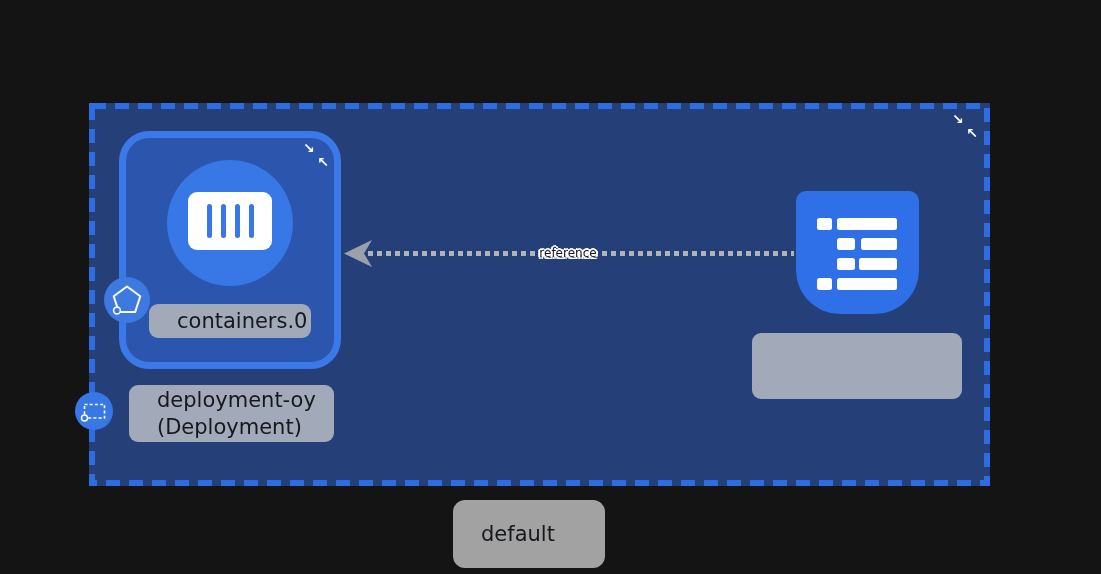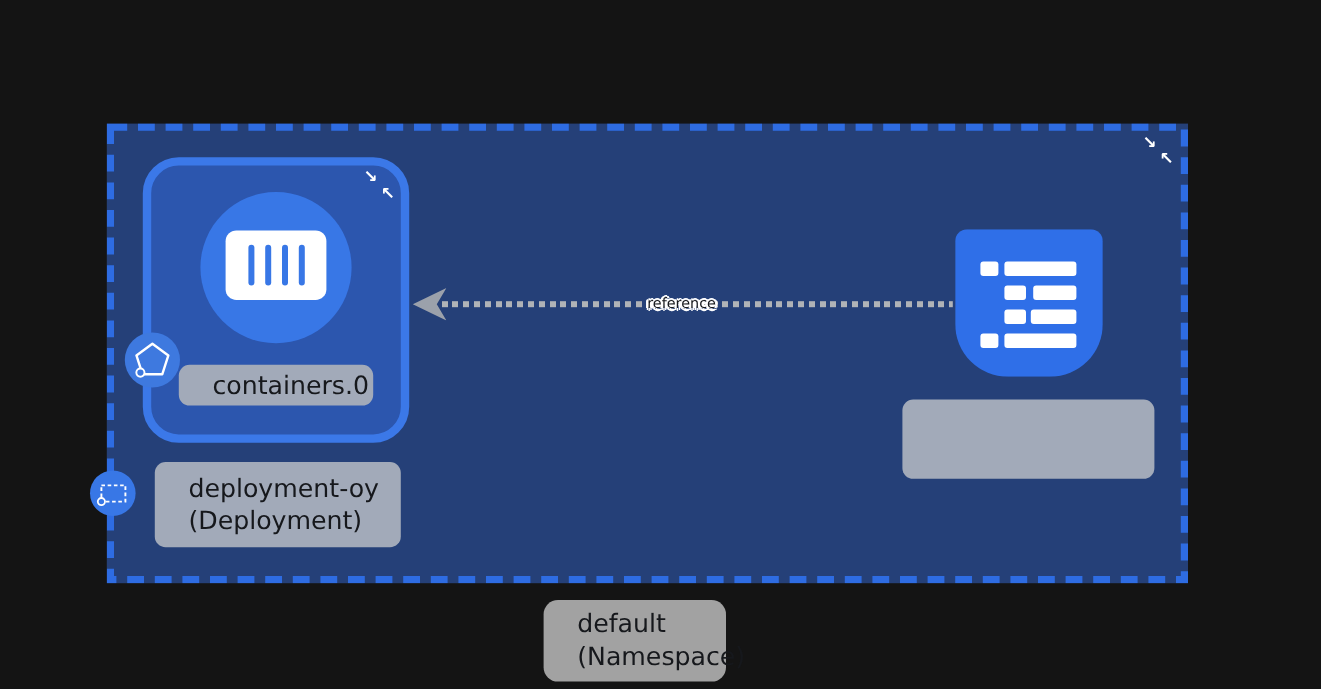--- a/index.html
+++ b/index.html
@@ -69,21 +69,21 @@
 
   
   .label-box {
     position: absolute; display: flex; flex-direction: column;
     align-items: flex-start; justify-content: center;
     background: var(--label-bg); color: var(--label-text);
     border-radius: 9px; font-size: 21px; line-height: 27px;
     text-align: center; z-index: 4; white-space: nowrap; padding-left: 28px;
   }
   .containers-label { left: 23px; top: 166px; width: 162px; height: 34px; font-size: 21px; }
-  .deployment-label { left: 40px; top: 282px; width: 205px; height: 71px; }
+  .deployment-label { left: 40px; top: 282px; width: 205px; height: 57px; }
   .configmap-label  { left: 663px; top: 230px; width: 210px; height: 66px; }
   .namespace-label  {
     left: 453px; top: 500px; width: 152px; height: 68px;
     background: var(--namespace-label-bg); border-radius: 12px;
   }
 
   
   .badge {
     position: absolute; border-radius: 50%; background: var(--badge-blue);
     display: flex; align-items: center; justify-content: center; z-index: 5;
@@ -180,16 +180,15 @@
         <rect x="41" y="87" width="60" height="12" rx="2.5"></rect>
       </g>
     </svg>
 
     <div class="label-box configmap-label">
     </div>
   </div>
 
   <div class="label-box namespace-label">
     <span>default</span>
-    <span>(Namespace)</span>
   </div>
 
 </div>
 
 </body></html>

